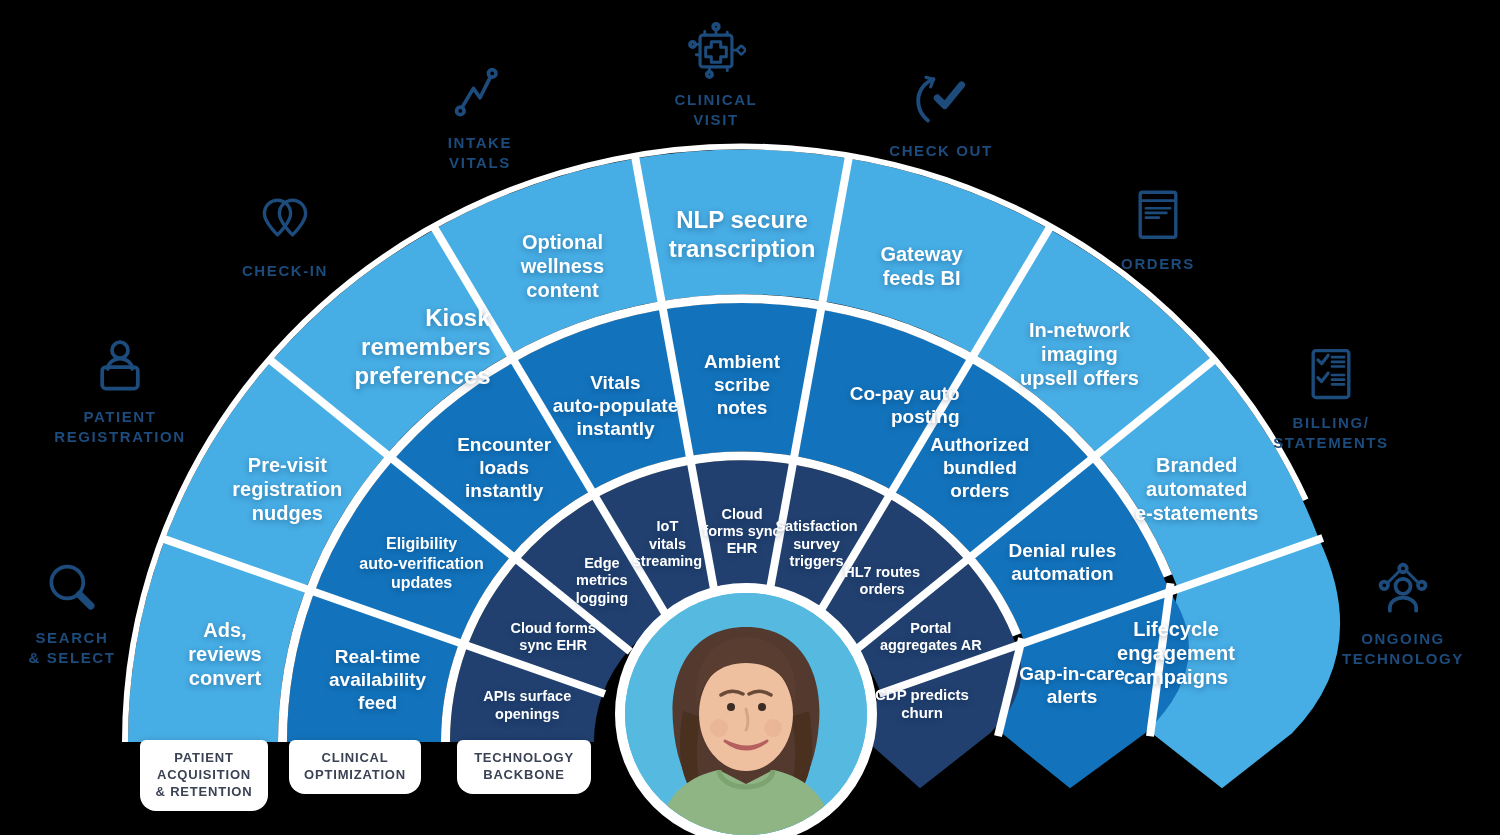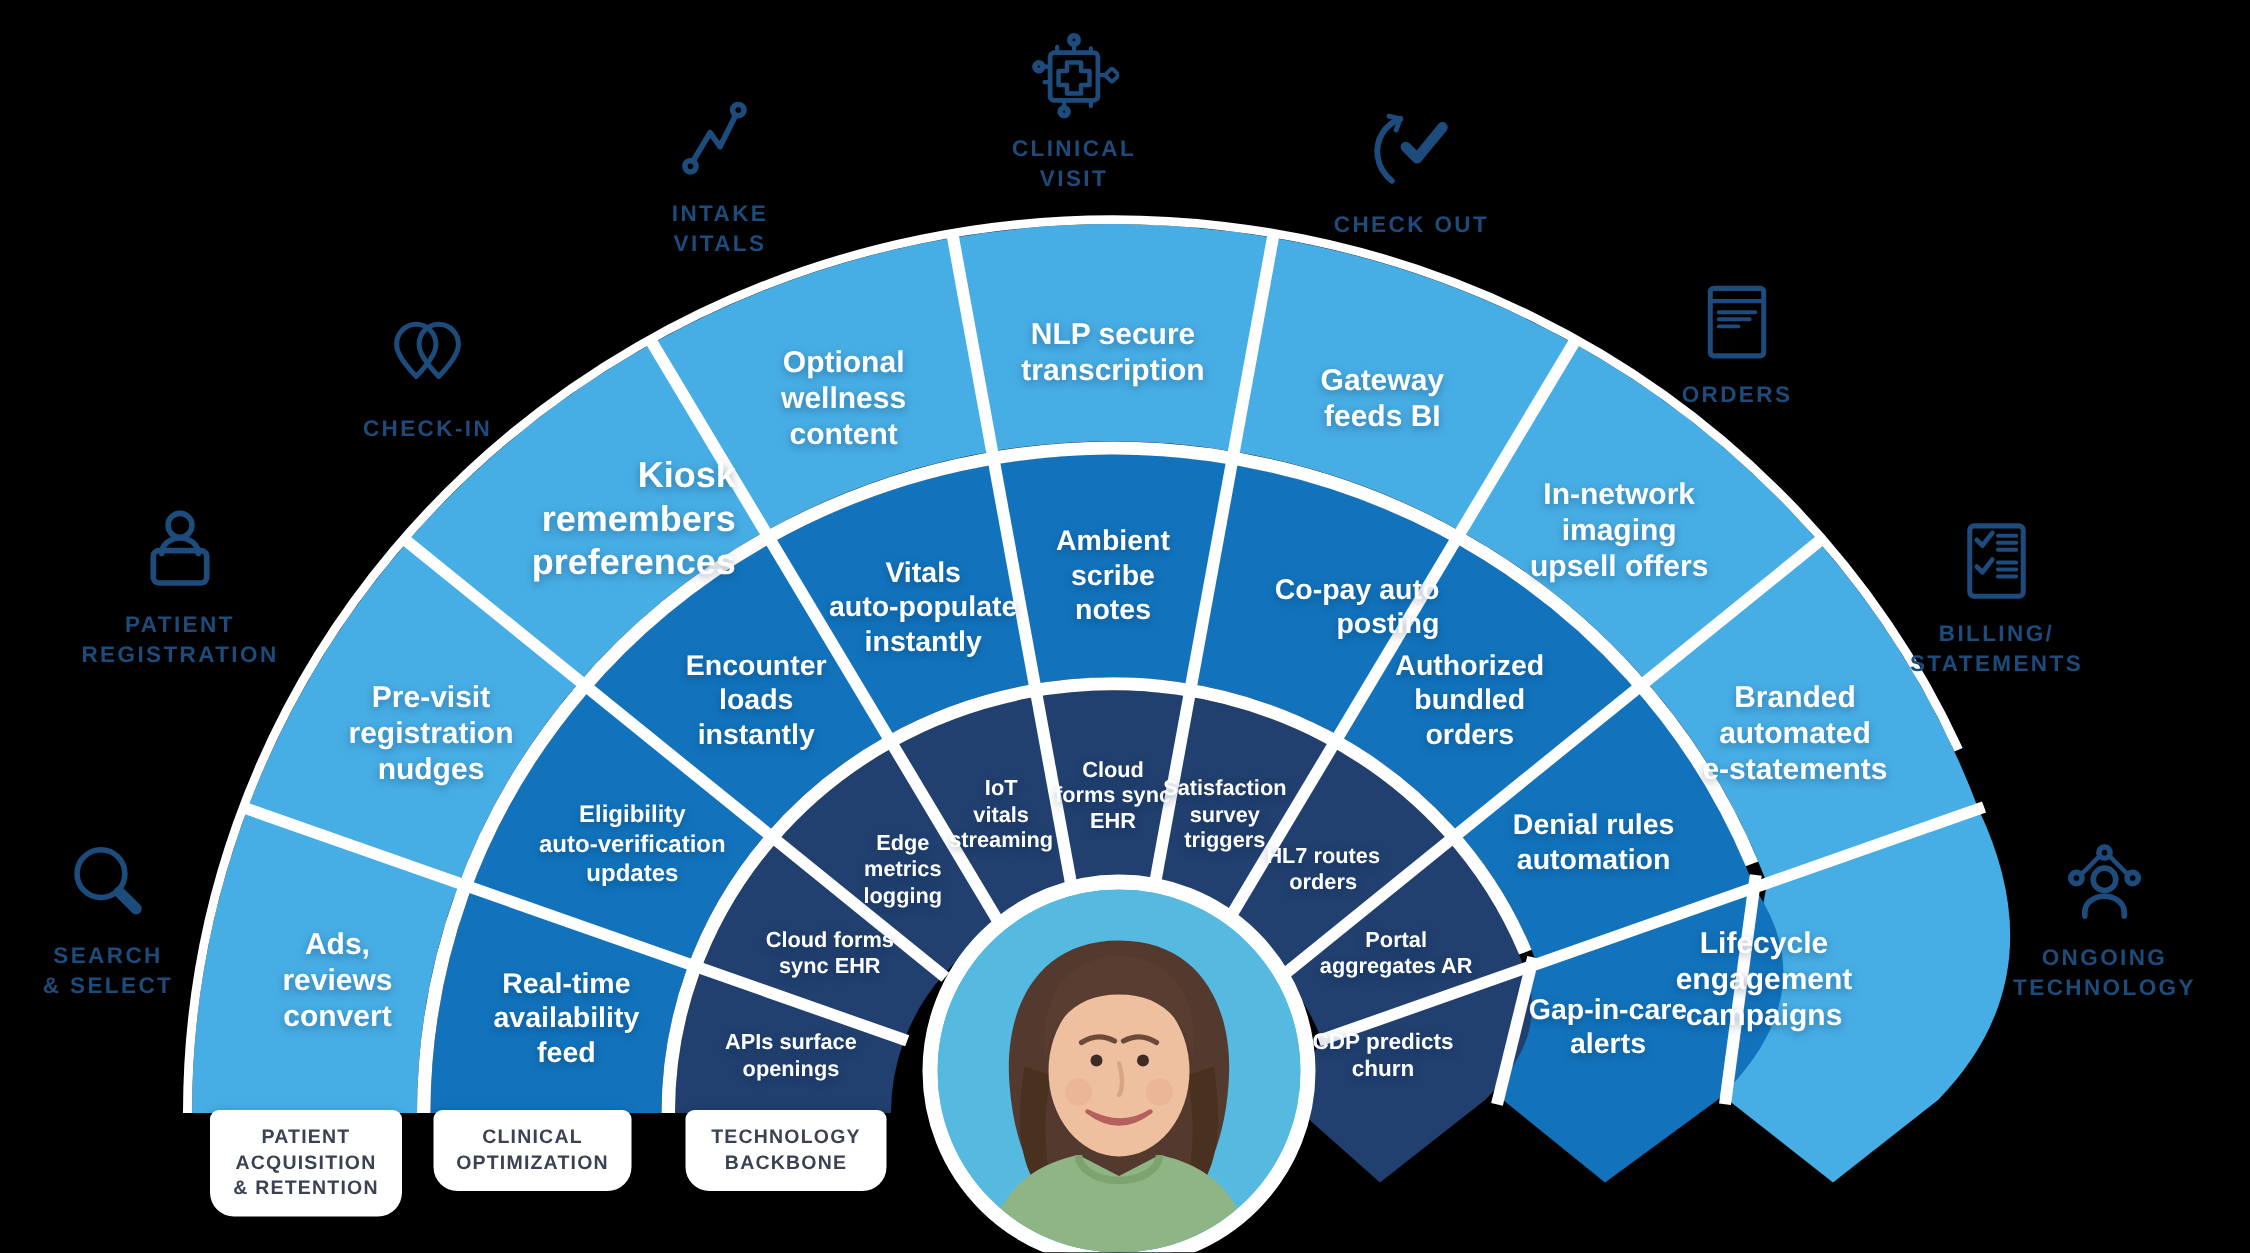--- a/index.html
+++ b/index.html
@@ -88,21 +88,21 @@
 convert</div>
       <div class="seg-label" style="left: 287.337px; top: 488.688px; width: 172px; font-size: 20px;">Pre-visit
 registration
 nudges</div>
       <div class="seg-label" style="left: 404.537px; top: 347px; width: 172px; font-size: 24px; text-align: right;">Kiosk
 remembers
 preferences</div>
       <div class="seg-label" style="left: 562.439px; top: 265.928px; width: 172px; font-size: 20px;">Optional
 wellness
 content</div>
-      <div class="seg-label" style="left: 742px; top: 235.375px; width: 172px; font-size: 20px;">NLP secure
+      <div class="seg-label" style="left: 742px; top: 235.375px; width: 172px; font-size: 24px;">NLP secure
 transcription</div>
       <div class="seg-label" style="left: 921.561px; top: 265.928px; width: 172px; font-size: 20px;">Gateway
 feeds BI</div>
       <div class="seg-label" style="left: 1079.46px; top: 353.903px; width: 172px; font-size: 20px;">In-network
 imaging
 upsell offers</div>
       <div class="seg-label" style="left: 1196.66px; top: 488.688px; width: 172px; font-size: 20px;">Branded
 automated
 e-statements</div>
       <div class="seg-label" style="left: 1176px; top: 653px; width: 172px; font-size: 20px;">Lifecycle
@@ -179,21 +179,21 @@
         <div class="stage-icon">
           <svg width="60" height="60" viewBox="0 0 64 64" stroke="#1C4B7C" stroke-width="4">
             <circle cx="32" cy="13" r="8.5"></circle>
             <path d="M19 33 a13 11 0 0 1 26 0"></path>
             <rect x="13" y="31" width="38" height="23" rx="4"></rect>
           </svg>
         </div>
         <div class="stage-label">PATIENT
 REGISTRATION</div>
       </div>
-      <div class="stage-block" style="left: 285px; top: 252px;">
+      <div class="stage-block" style="left: 285px; top: 236px;">
         <div class="stage-icon">
           <svg width="60" height="60" viewBox="0 0 64 64" stroke="#1C4B7C" stroke-width="4">
             <path d="M24 9 C16 9 10 15.5 10 23.5 C10 32.5 24 46 24 46 C24 46 38 32.5 38 23.5 C38 15.5 32 9 24 9 Z" stroke-width="3.6"></path>
             <path d="M40 9 C32 9 26 15.5 26 23.5 C26 32.5 40 46 40 46 C40 46 54 32.5 54 23.5 C54 15.5 48 9 40 9 Z" stroke-width="3.6"></path>
           </svg>
         </div>
         <div class="stage-label">CHECK-IN</div>
       </div>
       <div class="stage-block" style="left: 480px; top: 118px;">
         <div class="stage-icon">

